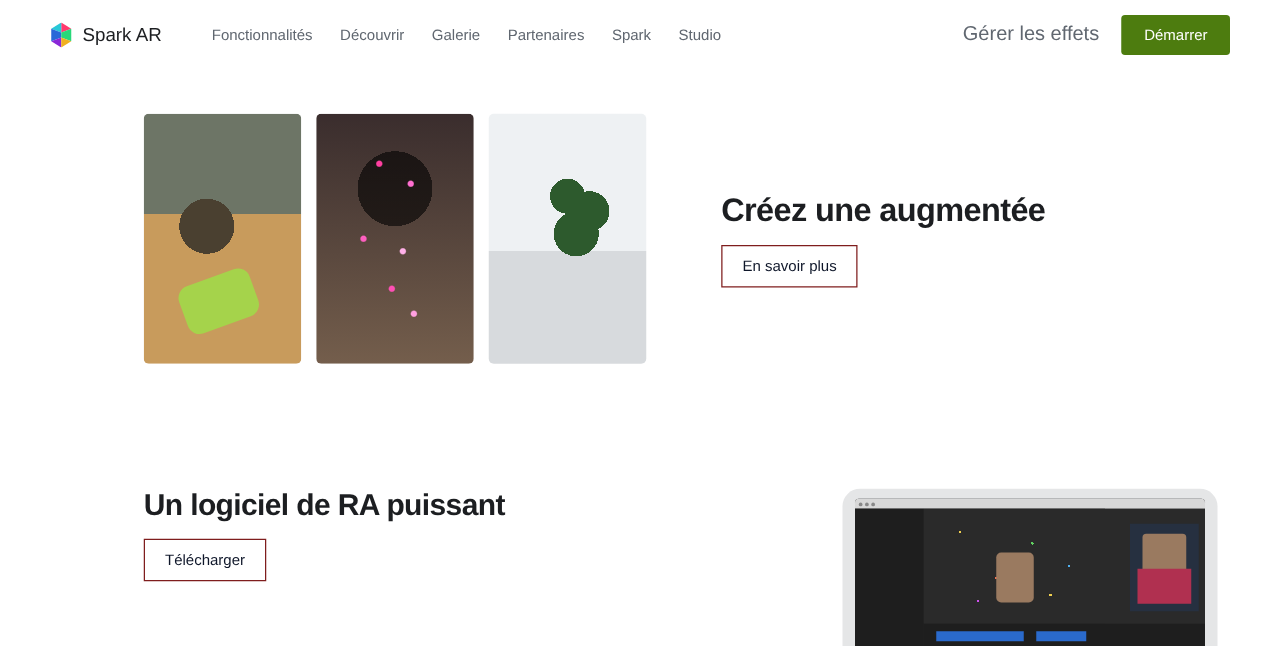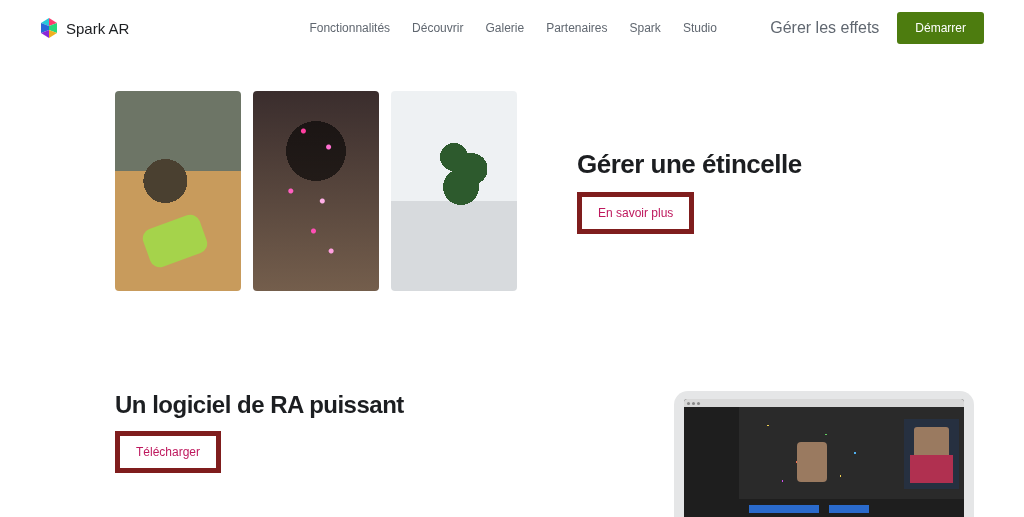--- a/index.html
+++ b/index.html
@@ -27,21 +27,20 @@
   .logo-text {
     font-size: 15px;
     font-weight: 500;
     color: #1c1e21;
   }
   .nav {
     display: flex;
     gap: 22px;
     font-size: 12px;
     color: #606770;
-    margin-left: 140px;
     text-align: center;
   }
   .nav a {
     color: #606770;
     text-decoration: none;
     font-weight: 500;
   }
   .header-spacer { flex: 1; }
   .manage-link {
     font-size: 16px;
@@ -130,26 +129,26 @@
     letter-spacing: -0.5px;
   }
   .hero-desc {
     font-size: 11px;
     line-height: 1.5;
     color: #606770;
     margin-bottom: 18px;
   }
   .outline-btn {
     display: inline-block;
-    border: 5px solid #7f1d1d;
+    border: 1px solid #7f1d1d;
     background: #fff;
     padding: 9px 16px;
     font-size: 12px;
     font-weight: 500;
-    color: #be185d;
+    color: #0f172a;
     cursor: pointer;
   }
 
   
   .section2 {
     display: flex;
     padding: 60px 60px 0 115px;
     gap: 60px;
     align-items: flex-start;
   }
@@ -279,21 +278,21 @@
   <button class="cta-button">Démarrer</button>
 </div>
 
 <section class="hero">
   <div class="hero-images">
     <div class="hero-img img-a"></div>
     <div class="hero-img img-b"></div>
     <div class="hero-img img-c"></div>
   </div>
   <div class="hero-text">
-    <h1 class="hero-title">Gérer une étincelle</h1>
+    <h1 class="hero-title">Créez une augmentée</h1>
     <button class="outline-btn">En savoir plus</button>
   </div>
 </section>
 
 <section class="section2">
   <div class="section2-text">
     <h2 class="section2-title">Un logiciel de RA puissant</h2>
     <button class="outline-btn">Télécharger</button>
   </div>
 

